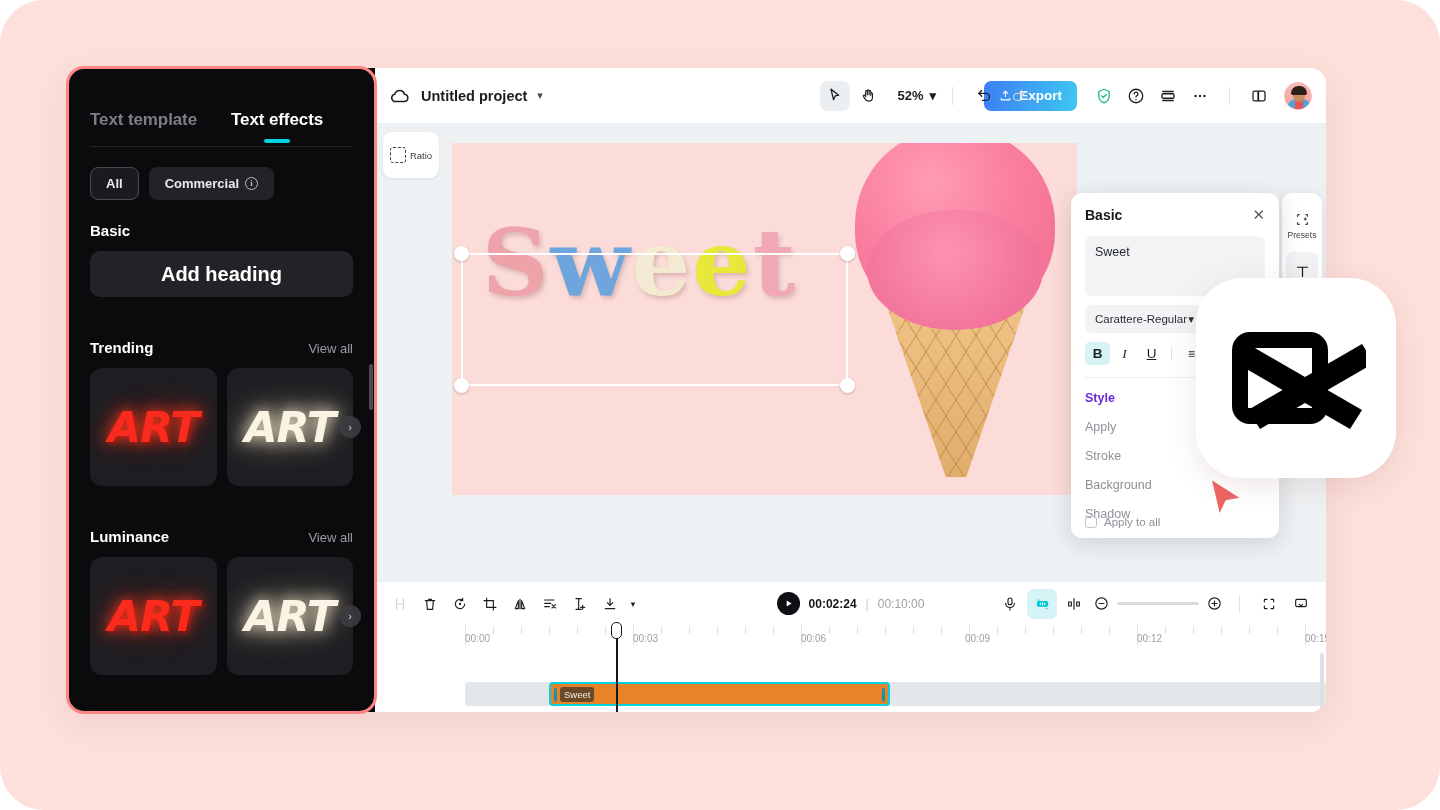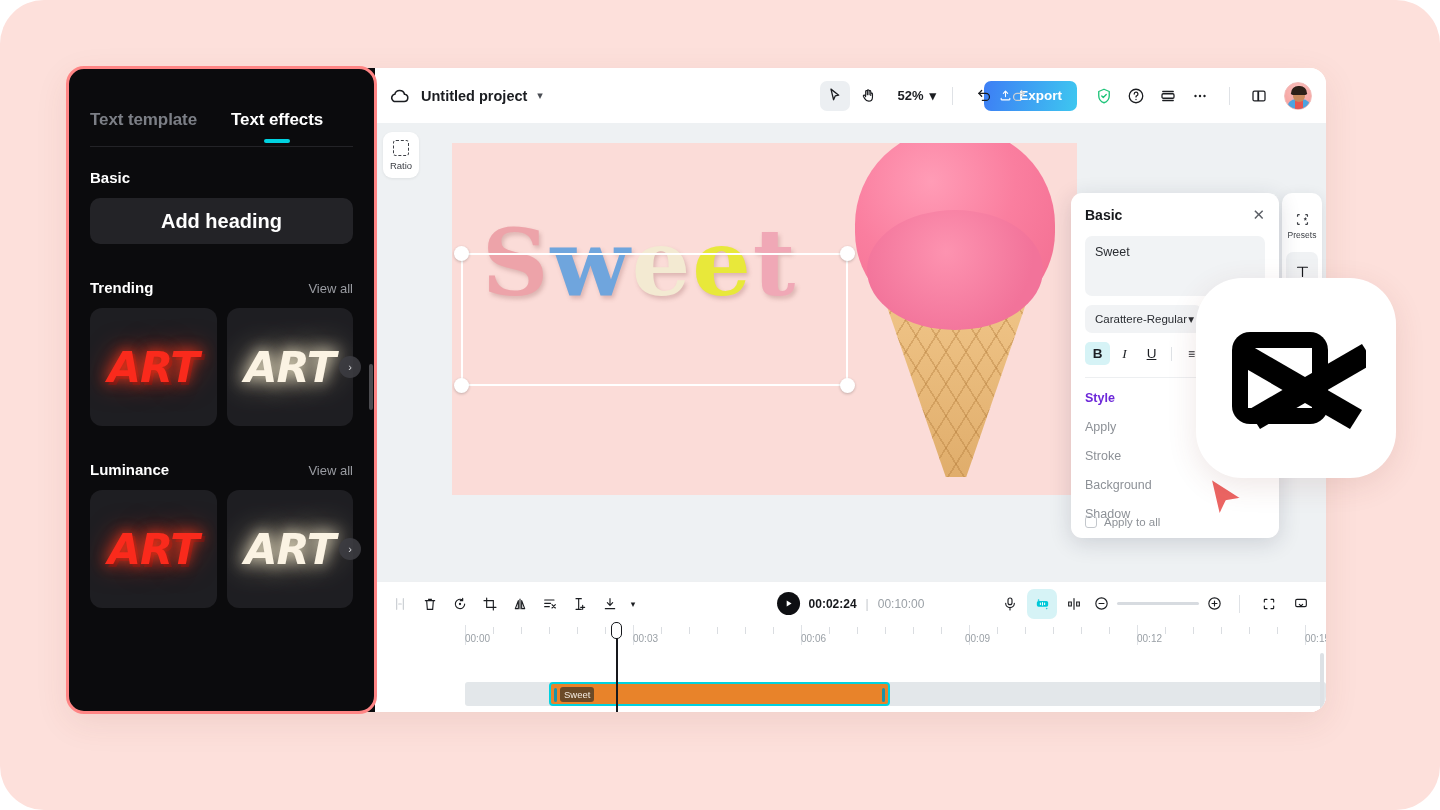--- a/index.html
+++ b/index.html
@@ -55,21 +55,21 @@
     border: 1px solid transparent; cursor: pointer;
   }
   .chip.sel { border-color: #4a4b51; background: #1b1b1f; }
   .info-circle {
     width: 13px; height: 13px; border-radius: 50%; border: 1.4px solid #b9bbc0;
     font-size: 9px; line-height: 11px; text-align: center; color: #b9bbc0; font-weight: bold;
     font-family: "Liberation Serif", serif;
   }
   .sec-title { font-size: 15px; font-weight: bold; margin-top: 22px; color: #fff; }
   .sec-head { display: flex; justify-content: space-between; align-items: baseline; margin-top: 26px; }
-  .sec-head .sec-title { margin-top: 9px; }
+  .sec-head .sec-title { margin-top: 16px; }
   .view-all { font-size: 13px; color: #9a9ca2; cursor: pointer; }
   .big-btn {
     margin-top: 12px; height: 46px; border-radius: 10px; background: #232327;
     display: flex; align-items: center; justify-content: center;
     font-size: 20px; font-weight: bold; color: #fff; cursor: pointer;
   }
   .body-btn {
     margin-top: 10px; height: 44px; border-radius: 10px; background: #232327;
     display: flex; align-items: center; justify-content: center;
     font-size: 15px; color: #f0f0f2; cursor: pointer;
@@ -132,22 +132,22 @@
   .av-face { position: absolute; left: 8px; top: 7px; width: 12px; height: 12px; background: #c98a5e; border-radius: 50%; }
   .av-body { position: absolute; left: 2px; bottom: -2px; width: 24px; height: 12px; background: #4da3e0; border-radius: 9px 9px 0 0; }
   .av-body::after { content:""; position:absolute; left:8px; top:0; width:8px; height:12px; background:#e8554e; }
 
   
   .canvas-area {
     position: absolute; left: 0; top: 55px; right: 0; height: 458px;
     background: #eef1f3;
   }
   .ratio-btn {
-    position: absolute; left: 8px; top: 9px; width: 36px; height: 46px; background: #fff;
-    border-radius: 9px; display: flex; flex-direction: column; align-items: center;
+    position: absolute; left: 8px; top: 9px; width: 56px; height: 46px; background: #fff;
+    border-radius: 9px; display: flex; flex-direction: row; align-items: center;
     justify-content: center; gap: 4px; cursor: pointer; box-shadow: 0 1px 3px rgba(0,0,0,0.07);
   }
   .ratio-box { width: 16px; height: 16px; border: 1.6px dashed #3c3f45; border-radius: 3px; }
   .ratio-lbl { font-size: 9.5px; color: #3c3f45; }
 
   .stage {
     position: absolute; left: 77px; top: 20px; width: 625px; height: 352px;
     background: #fbdcd8; overflow: hidden;
   }
   .stage-text {
@@ -308,20 +308,29 @@
   <div class="app-window">
 
     <div class="left-panel">
 
       <div class="tabs-row">
         <div class="tab">Text template</div>
         <div class="tab active">Text effects</div>
       </div>
       <div class="tabs-divider"></div>
 
+      <div class="chips">
+        <div class="chip sel">
+          <span>All</span>
+        </div>
+        <div class="chip">
+          <span>Commercial</span>
+          <span class="info-circle">i</span>
+        </div>
+      </div>
 
       <div class="sec-title">Basic</div>
       <div class="big-btn">Add heading</div>
 
       <div class="sec-head">
         <div class="sec-title">Trending</div>
         <div class="view-all">View all</div>
       </div>
       <div class="eff-grid">
         <div class="eff-card">

